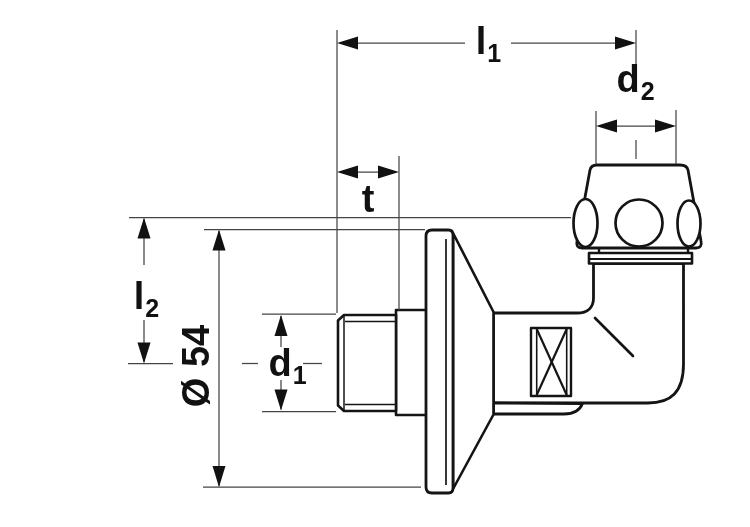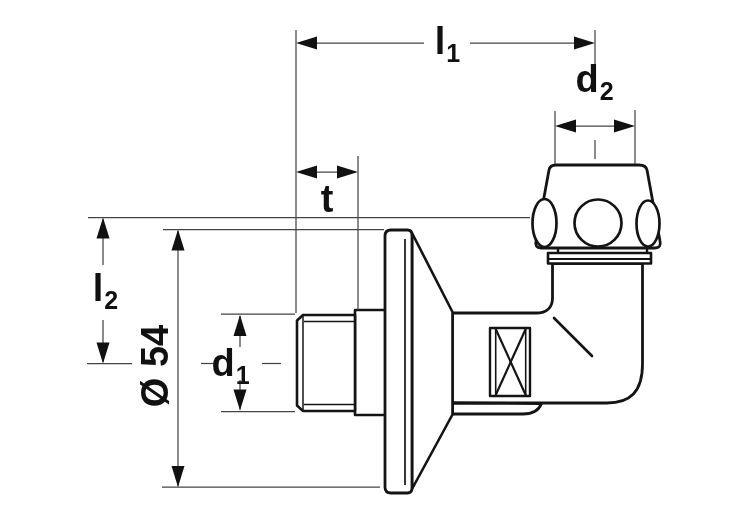--- a/index.html
+++ b/index.html
@@ -7,20 +7,21 @@
     padding: 0;
     background: #ffffff;
   }
   .stage {
     position: relative;
     width: 670px;
     height: 527px;
     background: #ffffff;
     overflow: hidden;
     font-family: "Liberation Sans", sans-serif;
+    margin-left: 41px;
   }
   .stage svg {
     position: absolute;
     left: 0;
     top: 0;
   }
   .dim-label {
     position: absolute;
     transform: translate(-50%, -50%);
     font: 700 38px "Liberation Sans", sans-serif;
@@ -127,19 +128,19 @@
       <path d="M240,410.5 L233.5,389.5 L246.5,389.5 Z"></path>
     </g>
   </svg>
 
   <div class="dim-label" style="left:447px; top:41px;"><span>l</span><span class="sub">1</span></div>
 
   <div class="dim-label" style="left:594px; top:79px;"><span>d</span><span class="sub">2</span></div>
 
   <div class="dim-label" style="left:327px; top:199px;"><span>t</span></div>
 
-  <div class="dim-label" style="left:105px; top:288px;"><span>l</span><span class="sub">2</span></div>
+  <div class="dim-label" style="left:105px; top:296px;"><span>l</span><span class="sub">2</span></div>
 
-  <div class="dim-label" style="left:230px; top:363px;"><span>d</span><span class="sub">1</span></div>
+  <div class="dim-label" style="left:246px; top:363px;"><span>d</span><span class="sub">1</span></div>
 
   <div class="dim-label rotated" style="left:155px; top:366px;"><span>Ø 54</span></div>
 
 </div>
 
 </body></html>

